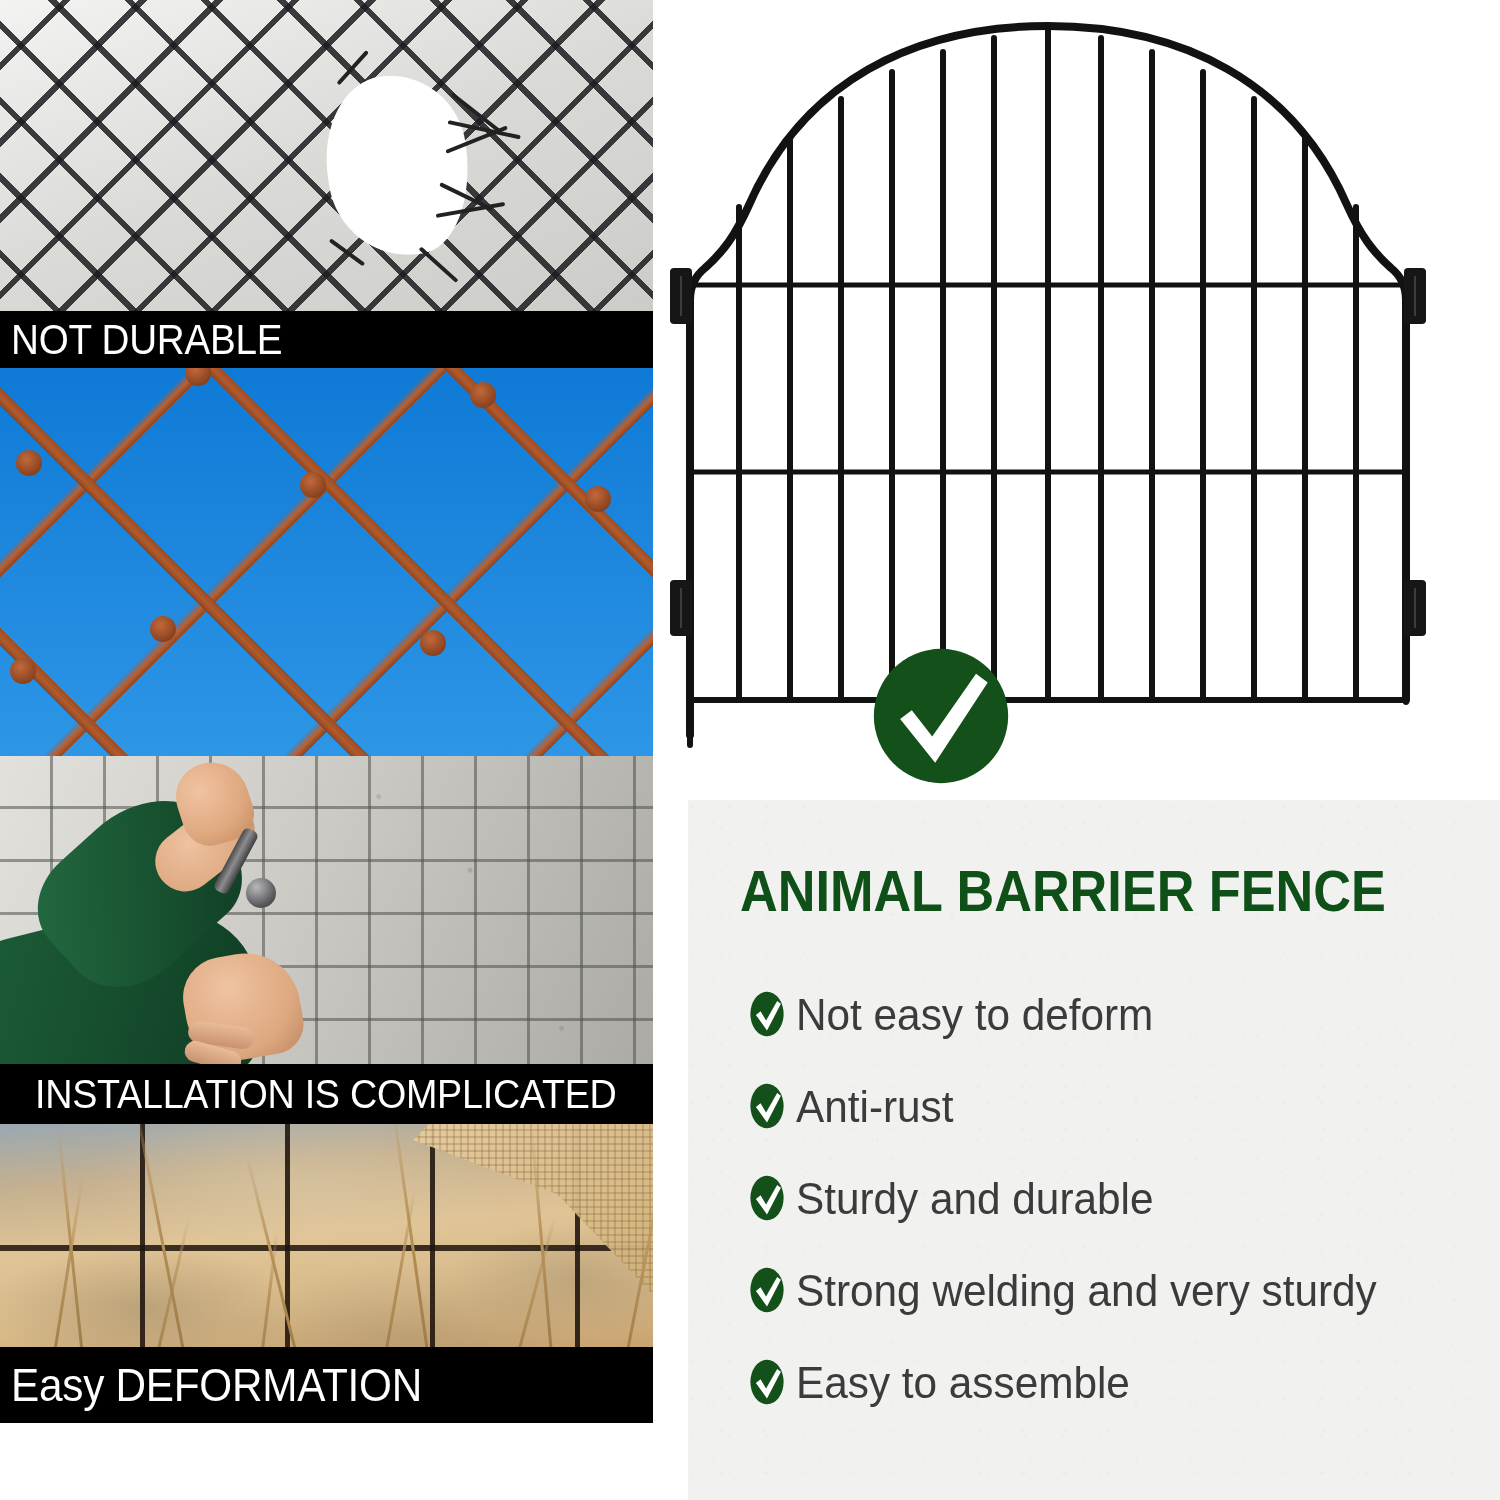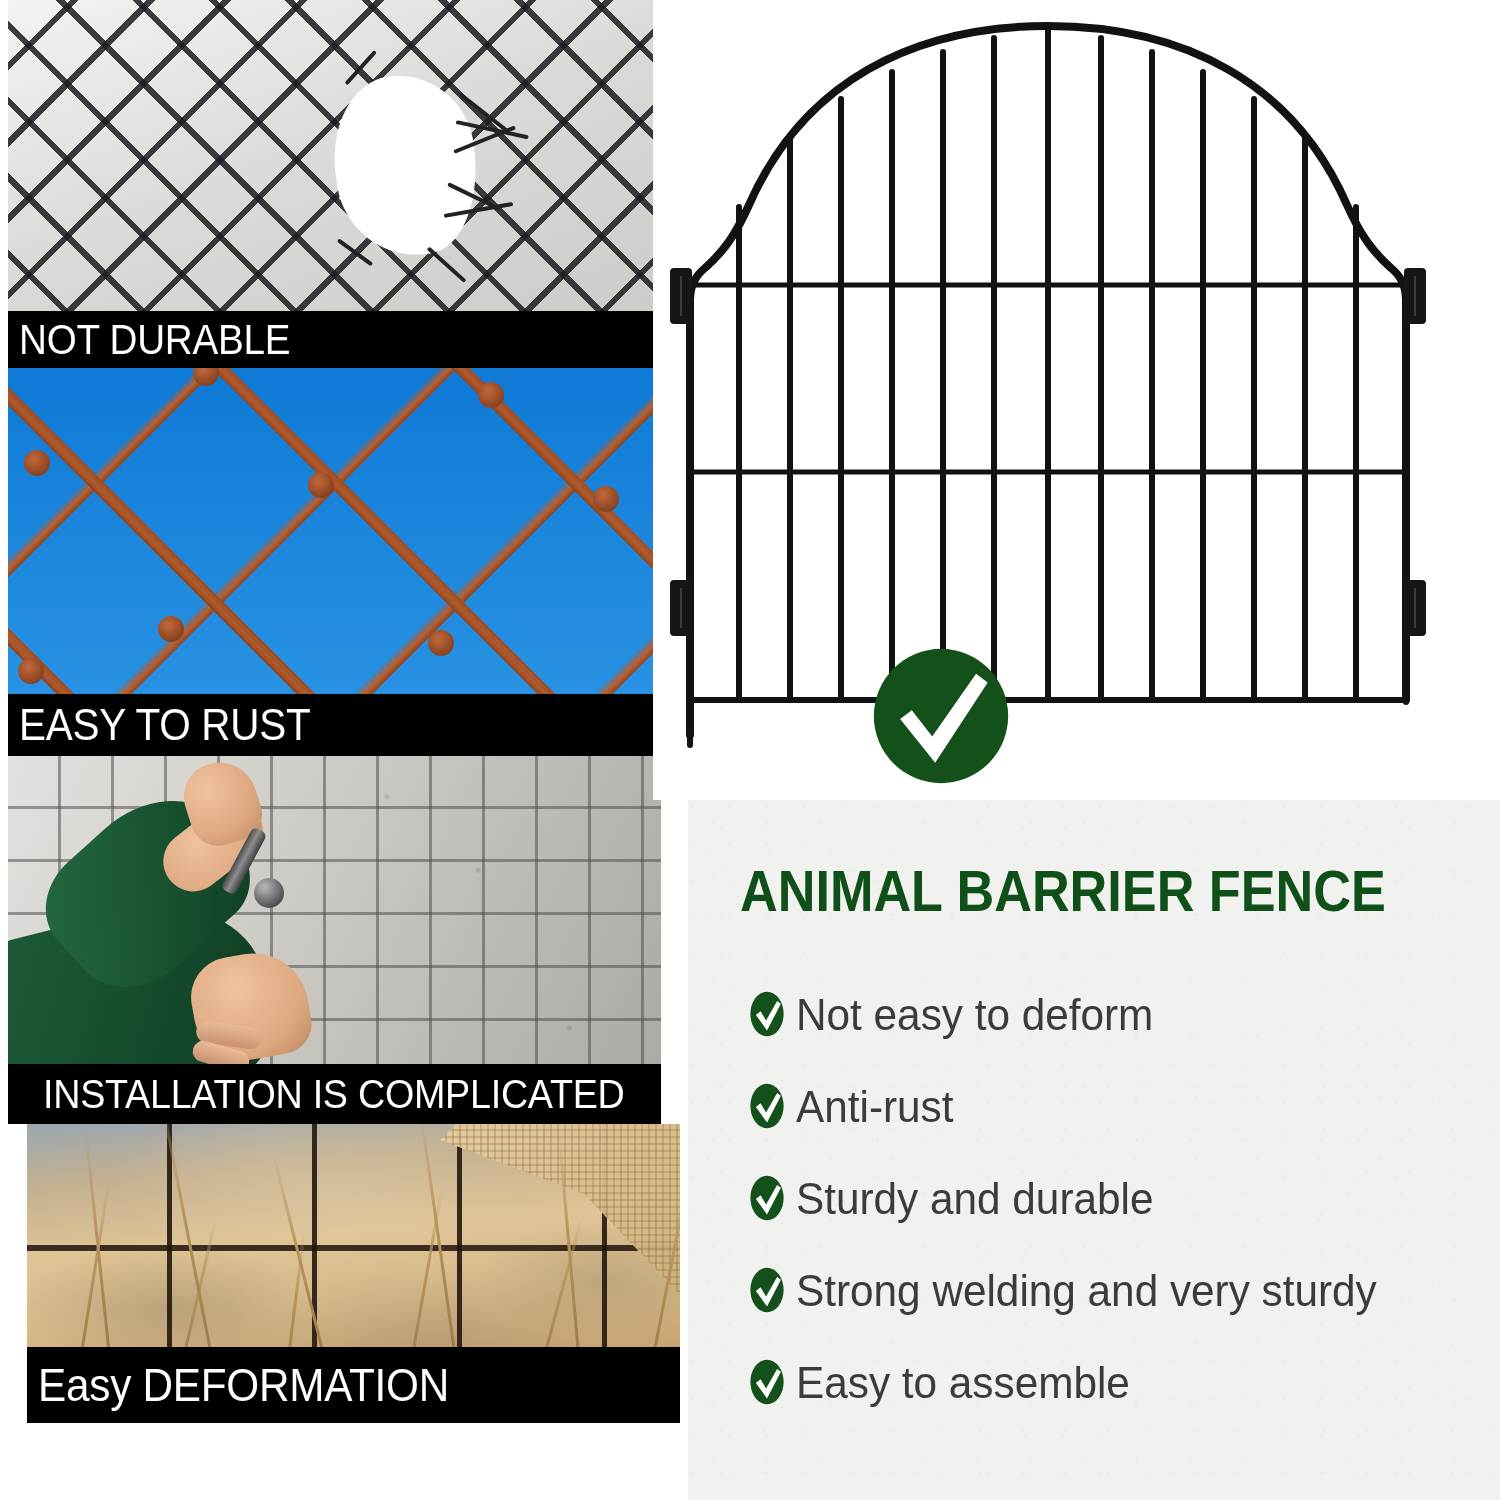--- a/index.html
+++ b/index.html
@@ -16,21 +16,21 @@
   #root {
     position: relative;
     width: 1500px;
     height: 1500px;
     background: #ffffff;
   }
 
   
   .left-col {
     position: absolute;
-    left: 8px; top: 0;
+    left: 0; top: 0;
     width: 653px;
     height: 1500px;
     background: #ffffff;
   }
   .panel {
     position: absolute;
     left: 0;
     width: 653px;
     overflow: hidden;
     background: #111;
@@ -58,21 +58,21 @@
     padding-left: 12px;
     white-space: nowrap;
     transform: scaleX(0.92);
     transform-origin: left center;
   }
 
   
   #panel-not-durable  { top: 0px;    height: 368px; }
   #panel-easy-rust    { top: 368px;  height: 388px; }
   #panel-install      { top: 756px;  height: 368px; }
-  #panel-deform       { top: 1124px; height: 299px; margin-left: 19px; }
+  #panel-deform       { top: 1124px; height: 299px; }
 
   #panel-not-durable .caption-bar { height: 57px; }
   #panel-easy-rust   .caption-bar { height: 62px; }
   #panel-install     .caption-bar { height: 60px; padding-left: 24px; }
   #panel-deform      .caption-bar { height: 76px; }
 
   #panel-not-durable .caption-text { font-size: 42px; }
   #panel-easy-rust   .caption-text { font-size: 44px; }
   #panel-install     .caption-text { font-size: 41px; }
   #panel-deform      .caption-text { font-size: 46px; }
@@ -354,23 +354,20 @@
     <div class="panel" id="panel-easy-rust">
       <div class="photo chainlink-rust">
         <div class="rust-knot" style="left:16px;top:82px;"></div>
         <div class="rust-knot" style="left:185px;top:-8px;"></div>
         <div class="rust-knot" style="left:300px;top:104px;"></div>
         <div class="rust-knot" style="left:470px;top:14px;"></div>
         <div class="rust-knot" style="left:585px;top:118px;"></div>
         <div class="rust-knot" style="left:150px;top:248px;"></div>
         <div class="rust-knot" style="left:420px;top:262px;"></div>
         <div class="rust-knot" style="left:10px;top:290px;"></div>
-      </div>
-      <div class="caption-bar">
-        <span class="caption-text">EASY TO RUST</span>
       </div>
     </div>
 
     <div class="panel" id="panel-install">
       <div class="photo install-bg">
         <div class="wall-speckle"></div>
         <div class="sleeve"></div>
         <div class="sleeve2"></div>
         <div class="forearm"></div>
         <div class="fist"></div>

